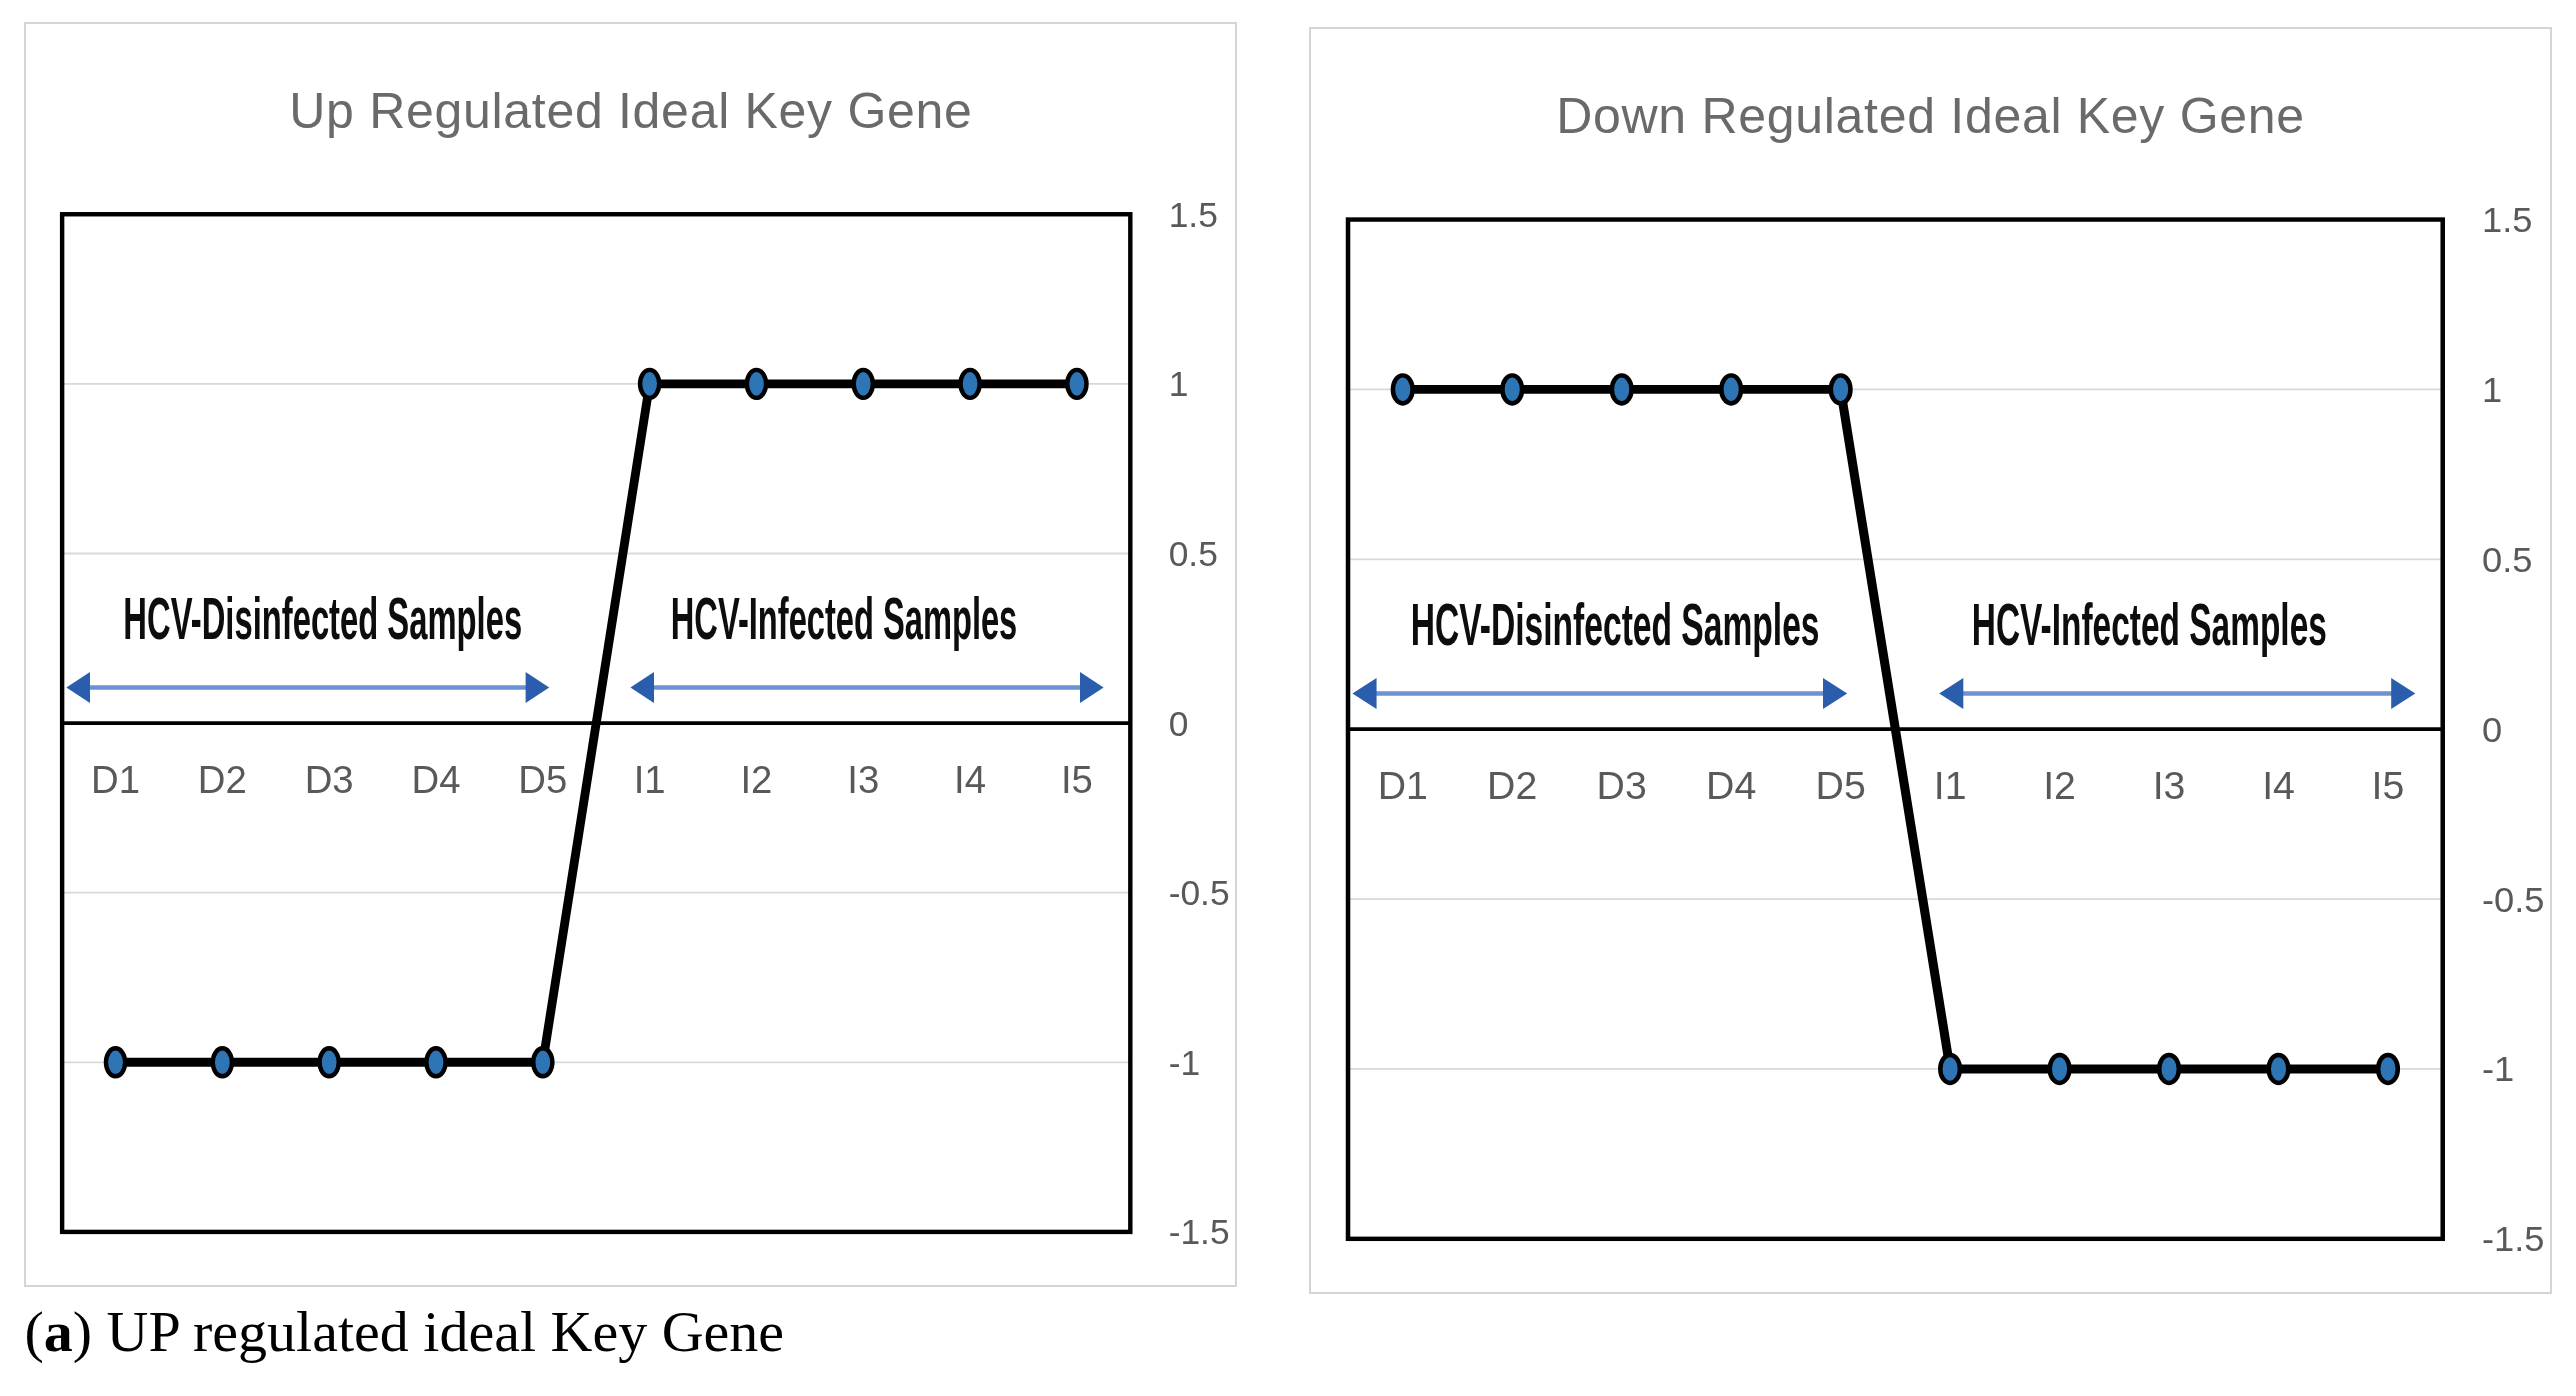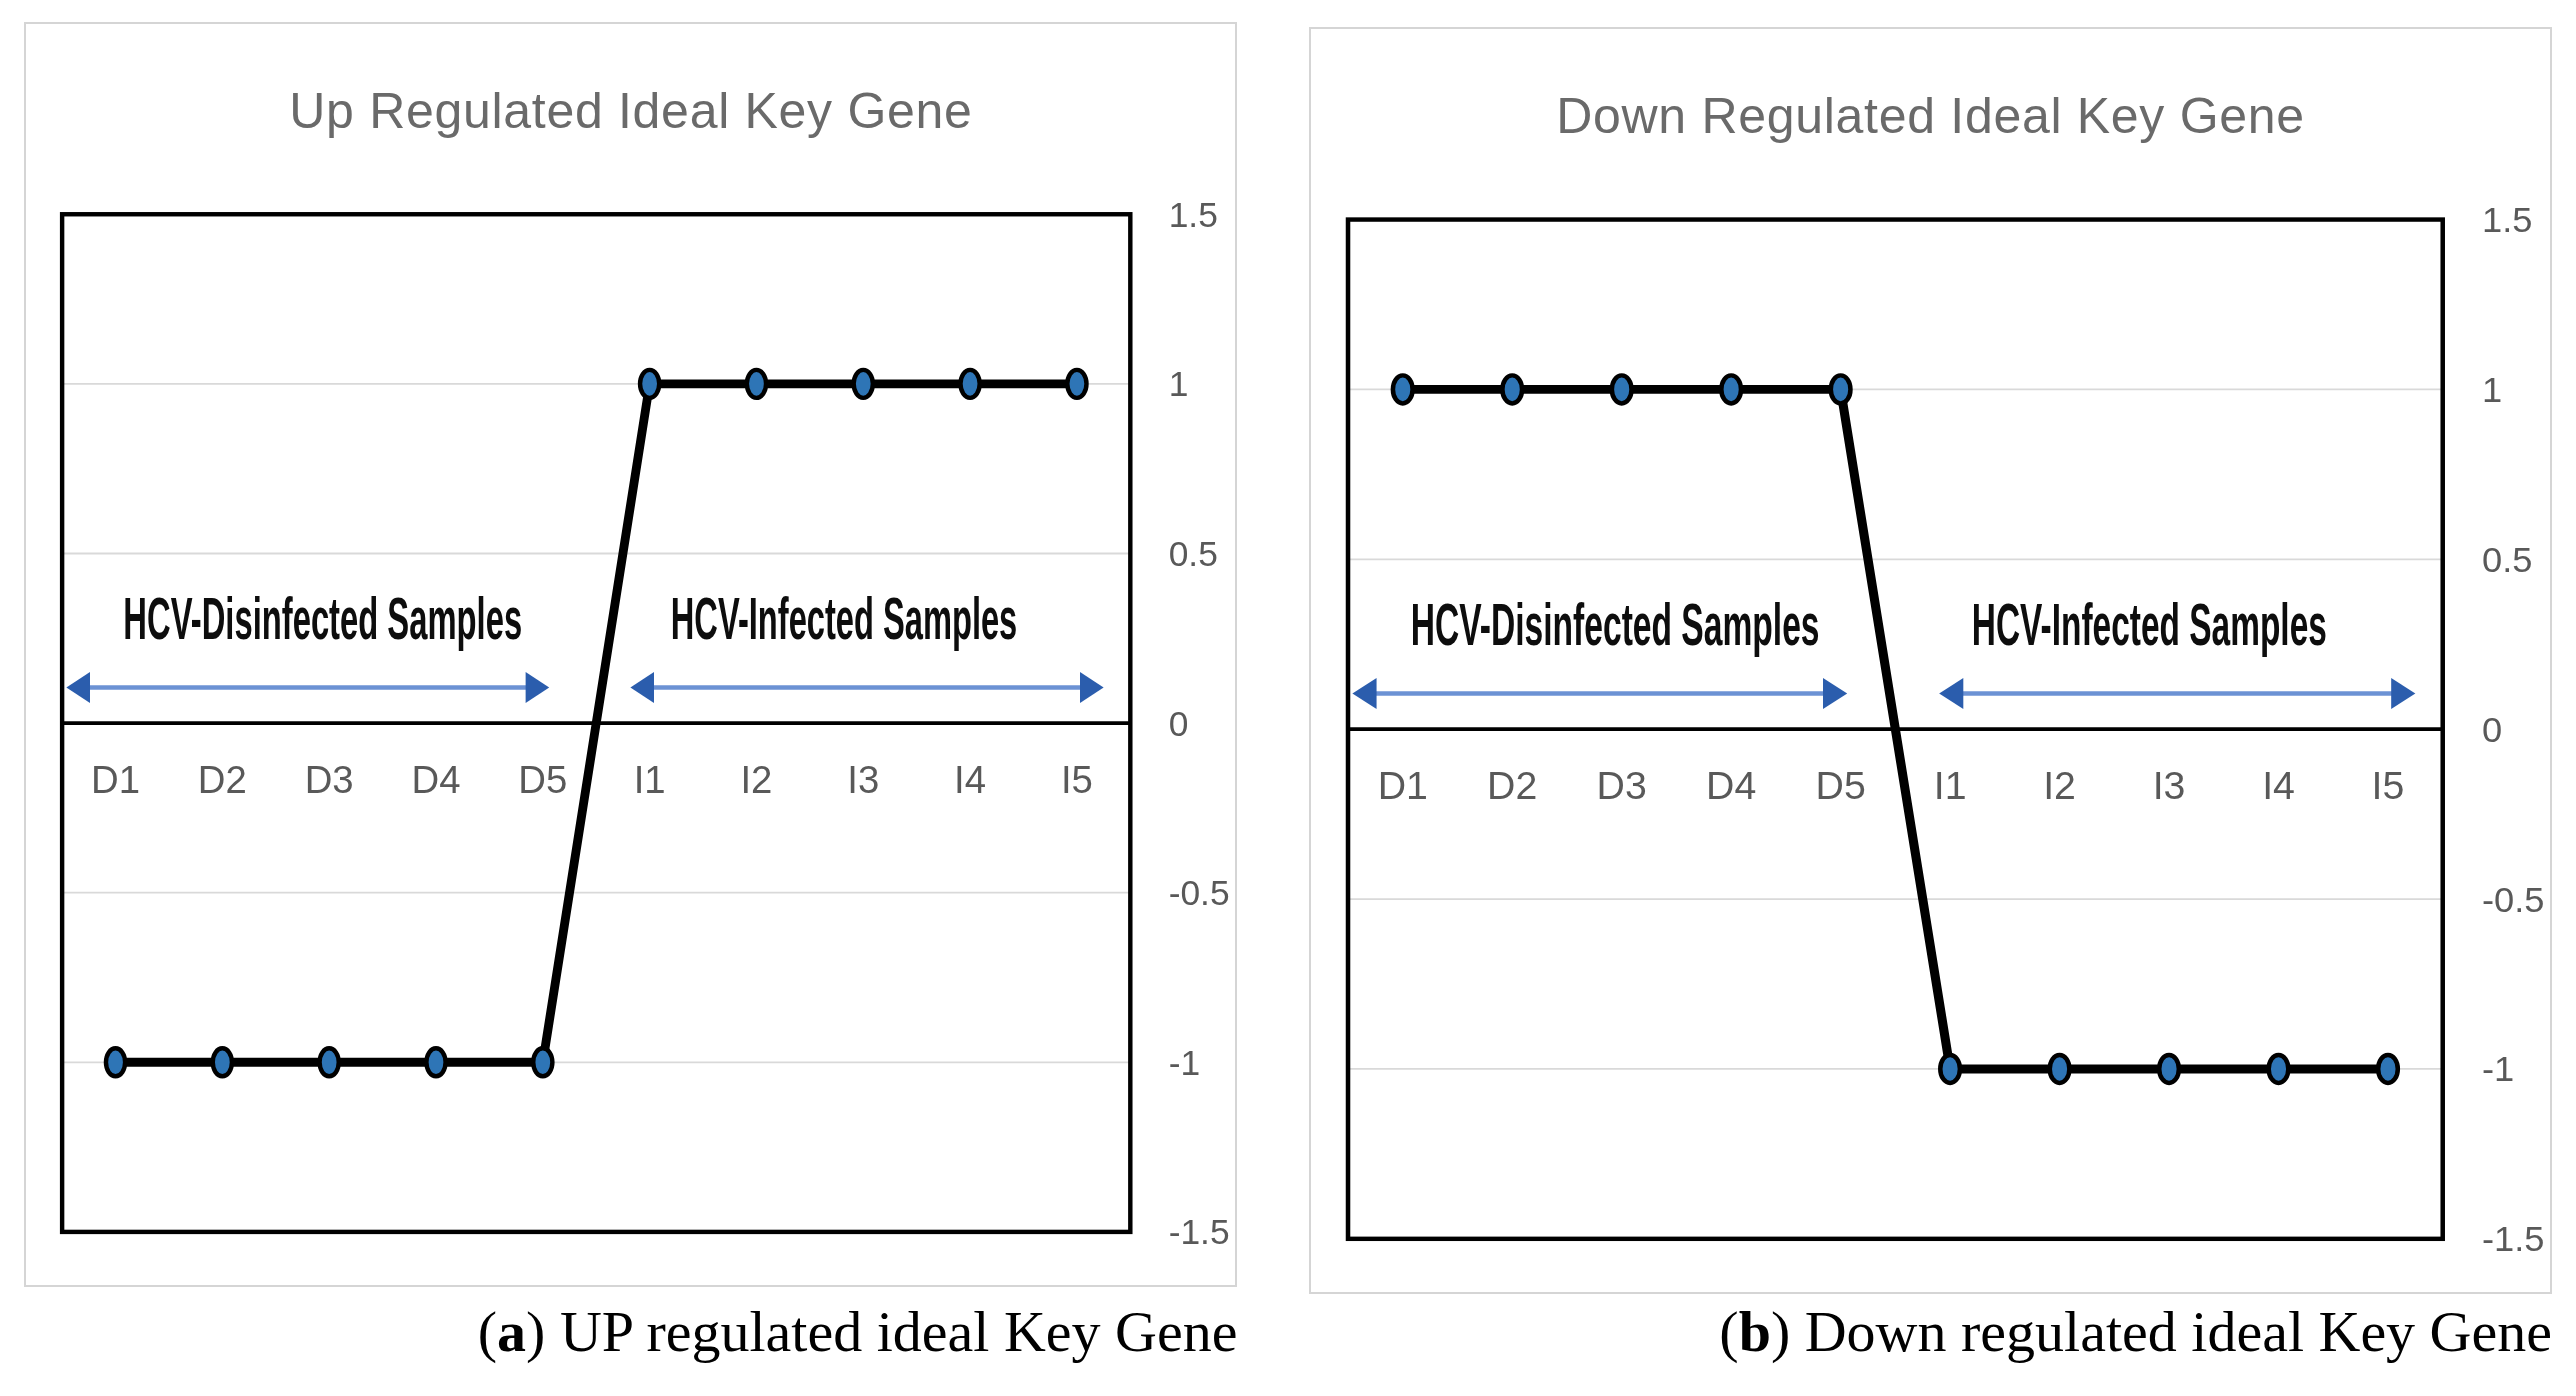--- a/index.html
+++ b/index.html
@@ -14,21 +14,21 @@
   }
   #panel-a{left:24.4px;top:22px;width:1213px;height:1265px;}
   #panel-b{left:1309px;top:27px;width:1243px;height:1267px;}
   .chart-title{
     position:absolute;top:58px;left:0;right:0;text-align:center;
     font-size:50px;font-weight:400;color:#6a6a6a;letter-spacing:0.7px;
     white-space:nowrap;
   }
   svg.chart{position:absolute;left:0;top:0;width:100%;height:100%;display:block;}
   .caption{
-    position:absolute;top:1298px;text-align:right;color:#000000;
+    position:absolute;top:1298px;text-align:left;color:#000000;
     font-family:"Liberation Serif","DejaVu Serif",serif;font-size:58px;
     white-space:nowrap;
   }
   #caption-a{left:24.4px;width:1213px;}
   #caption-b{left:1309px;width:1243px;}
   .caption .cap-bold{font-weight:bold;}
 </style>
 </head>
 <body>
 
@@ -125,16 +125,15 @@
         <ellipse cx="990.85" cy="1408" rx="13" ry="19" fill="#2E75B6" stroke="#000000" stroke-width="6"></ellipse>
         <ellipse cx="1135.75" cy="1408" rx="13" ry="19" fill="#2E75B6" stroke="#000000" stroke-width="6"></ellipse>
         <ellipse cx="1280.65" cy="1408" rx="13" ry="19" fill="#2E75B6" stroke="#000000" stroke-width="6"></ellipse>
         <ellipse cx="1425.55" cy="1408" rx="13" ry="19" fill="#2E75B6" stroke="#000000" stroke-width="6"></ellipse>
       </svg>
     <div class="chart-title" style="color: rgb(106, 106, 106);">Down Regulated Ideal Key Gene</div>
   </section>
 
   <div class="caption" id="caption-a"><span>(</span><span class="cap-bold">a</span><span>) </span><span>UP regulated ideal Key Gene</span></div>
 
-  <div class="caption" id="caption-b"><span>(</span><span class="cap-bold">b</span><span>) </span><span>Down regulated ideal Key Gene</span></div>
 
 </div>
 
 
 </body></html>

